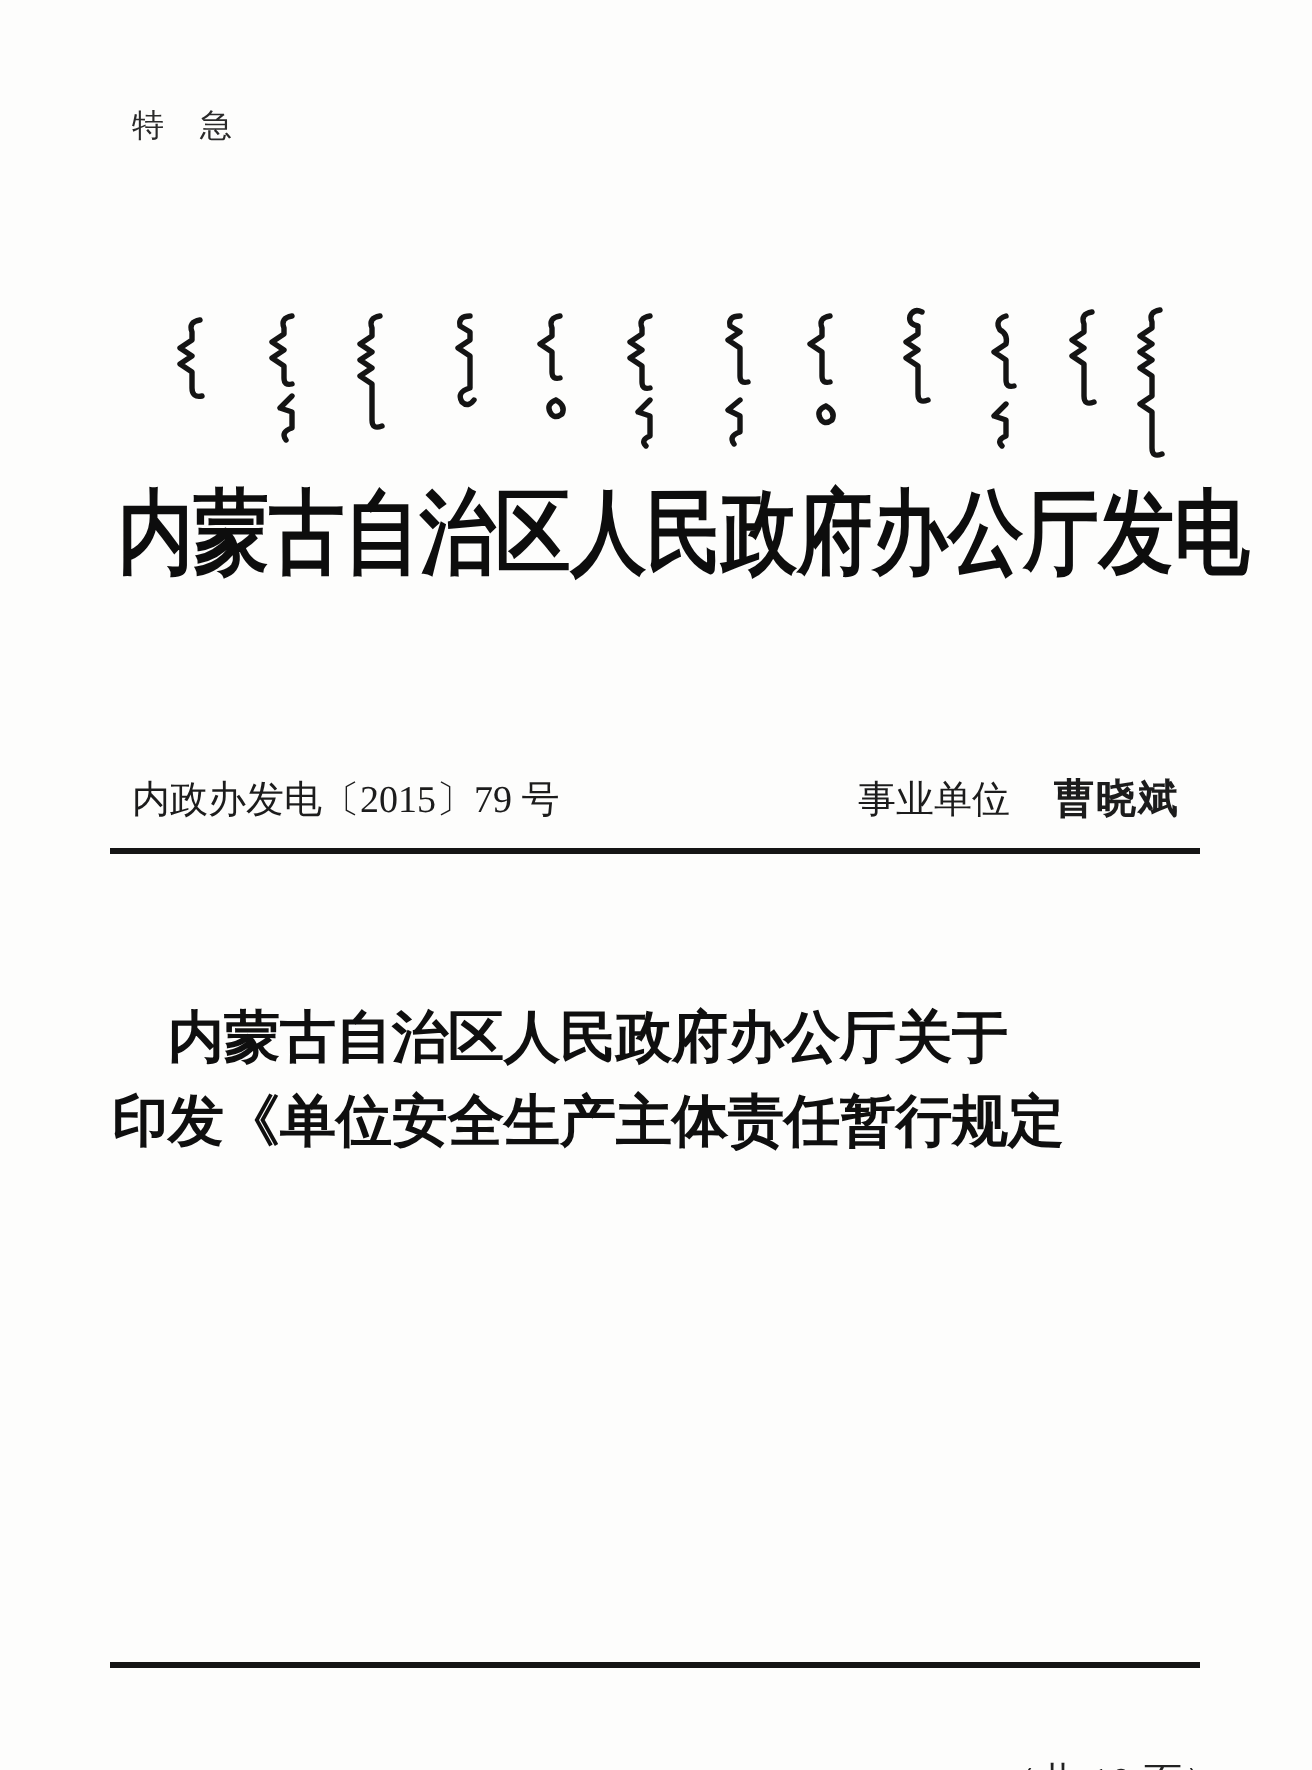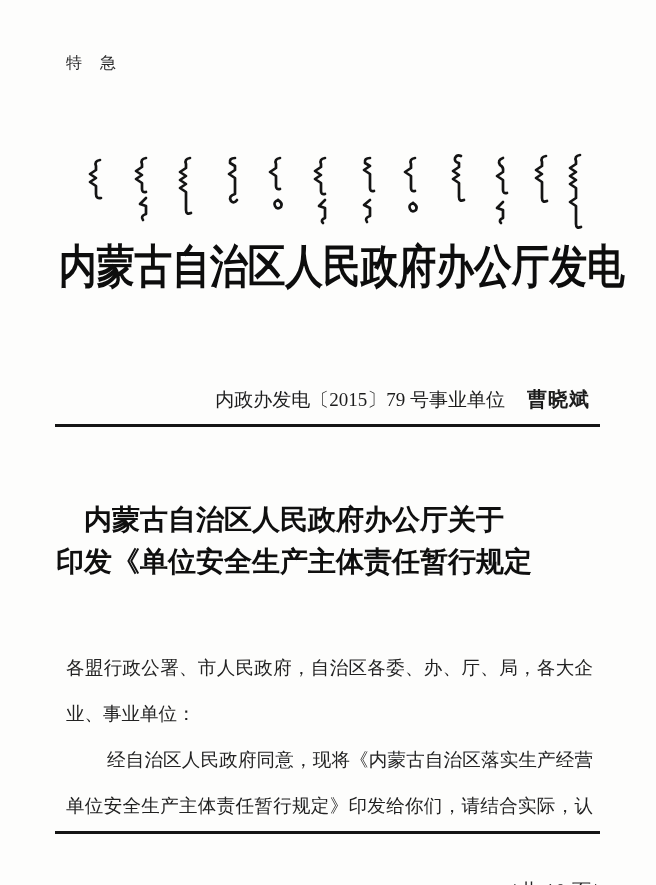--- a/index.html
+++ b/index.html
@@ -29,21 +29,21 @@
     text-align:center;
     font-size:46px; font-weight:900;
     transform:scaleX(0.82); transform-origin:center;
     letter-spacing:0px;
     font-family:"Liberation Serif","DejaVu Serif",serif;
     color:#0d0d0d;
     white-space:nowrap;
   }
   .docinfo {
     position:absolute; left:66px; top:386px; width:524px;
-    display:flex; justify-content:flex-end; align-items:baseline;
+    display:flex; justify-content:space-between; align-items:baseline;
     font-size:19px;
   }
   .docinfo .right { display:flex; align-items:baseline; }
   .signer {
     margin-left:22px; font-weight:700;
     font-family:"Liberation Sans","DejaVu Sans",sans-serif;
     font-size:20px; letter-spacing:1px;
   }
   .rule {
     position:absolute; left:55px; width:545px; height:3px;
@@ -140,24 +140,18 @@
     </span>
   </div>
 
   <div class="rule rule-top"></div>
 
   <div class="notice-title">
     <div>内蒙古自治区人民政府办公厅关于</div>
     <div>印发《单位安全生产主体责任暂行规定</div>
   </div>
 
-  <div class="bodytext">
-    <div class="bline jline">各盟行政公署、市人民政府，自治区各委、办、厅、局，各大企</div>
-    <div class="bline">业、事业单位：</div>
-    <div class="bline jline indent2">经自治区人民政府同意，现将《内蒙古自治区落实生产经营</div>
-    <div class="bline jline">单位安全生产主体责任暂行规定》印发给你们，请结合实际，认</div>
-  </div>
 
   <div class="rule rule-bottom"></div>
 
   <div class="pagecount">（共 10 页）</div>
 
 </div>
 
 </body></html>

